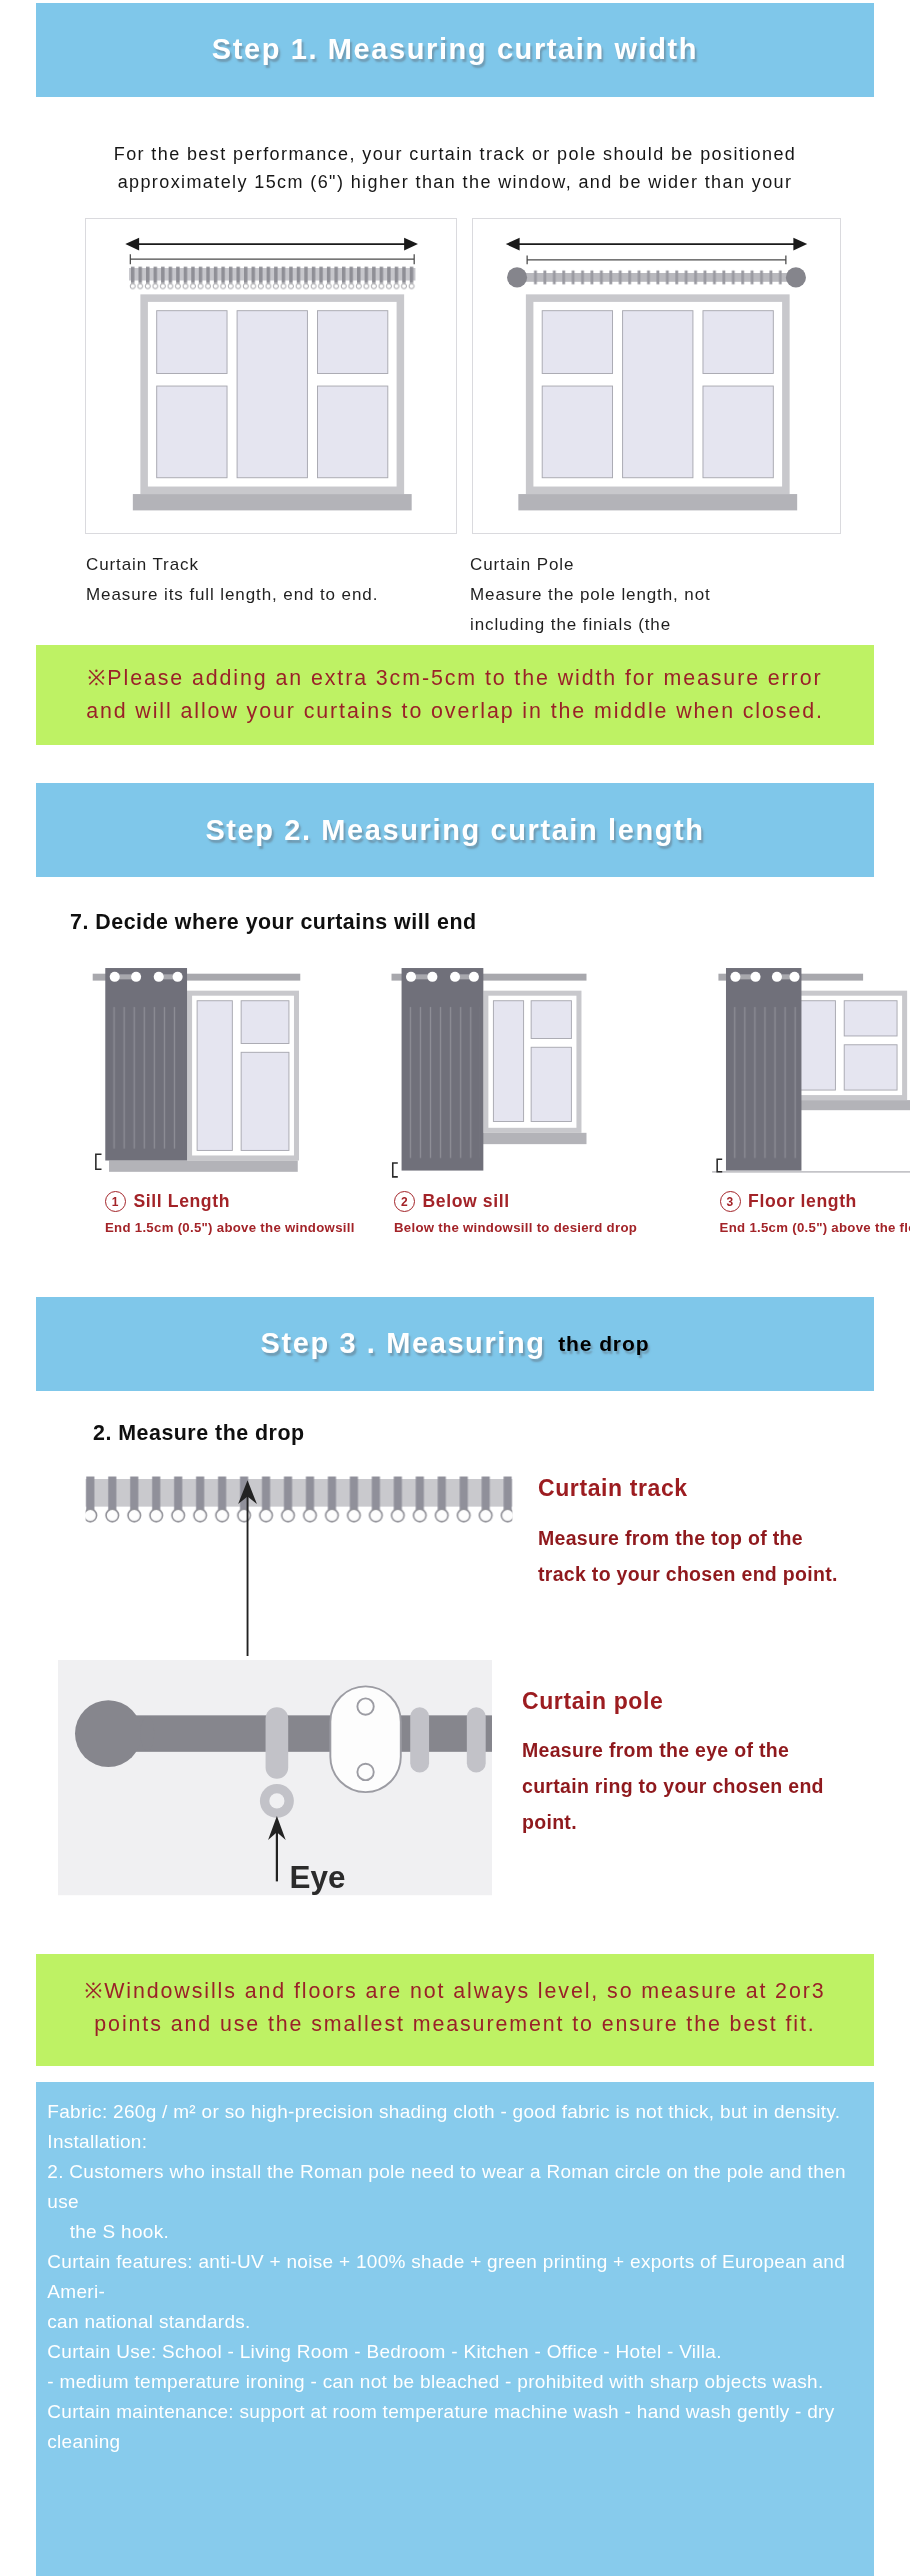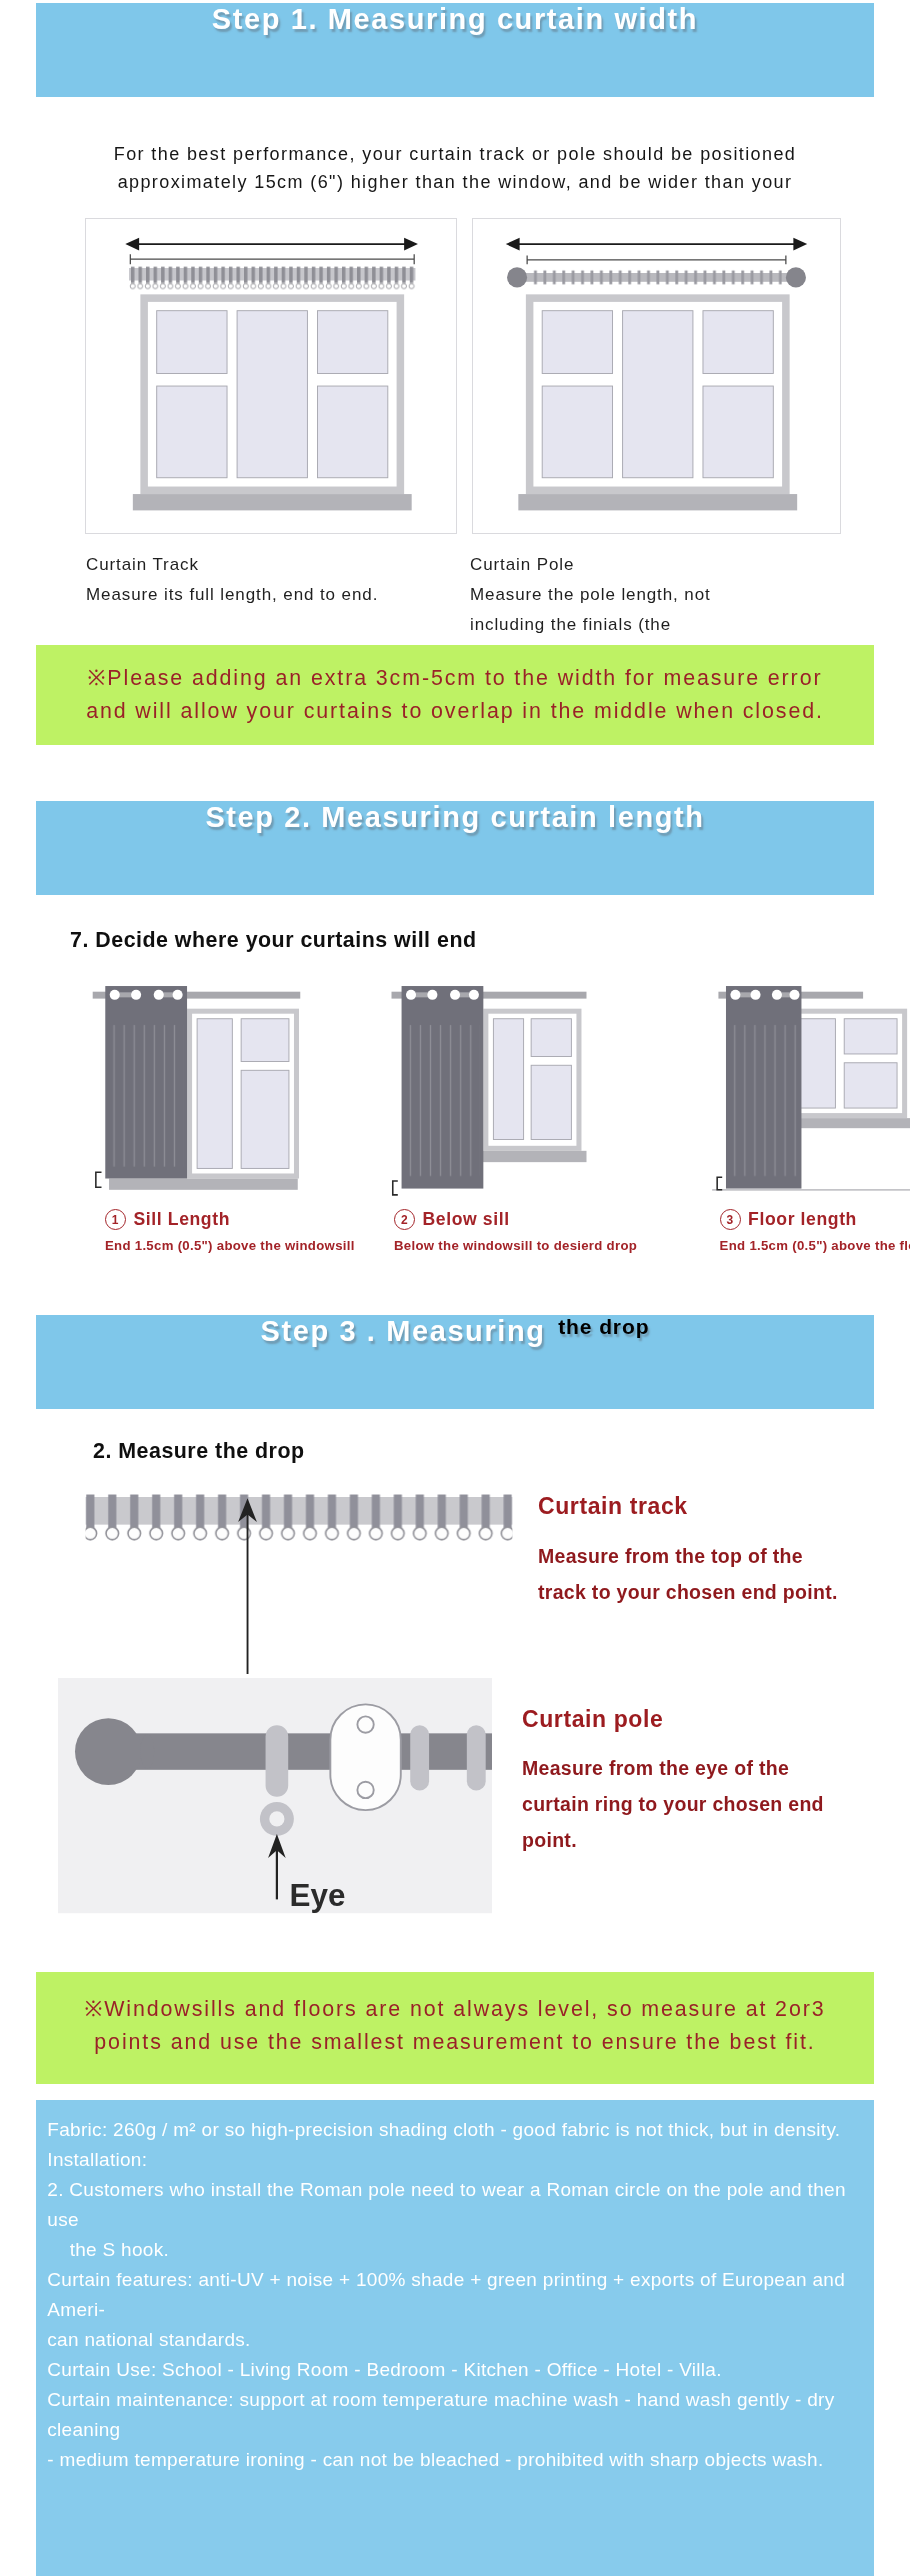--- a/index.html
+++ b/index.html
@@ -1,34 +1,34 @@
 <!DOCTYPE html>
 <html style="font-size:10px"><head>
 <meta charset="utf-8">
 <style>
   html,body{margin:0;padding:0;background:#fff;}
   .page{width:910px;margin:0 auto;background:#fff;font-family:"Liberation Sans",sans-serif;overflow:hidden;}
   
-  .banner{margin:2.5px 36px 0 36px;height:94px;background:#7fc7ea;display:flex;justify-content:center;}
+  .banner{margin:2.5px 36px 0 36px;height:94px;background:#7fc7ea;display:flex;align-items:center;justify-content:center;}
   .banner-title{color:#fff;font-weight:bold;font-size:29px;letter-spacing:1.6px;
     text-shadow:1.9px 2.5px 1.9px rgba(100,125,142,.6);white-space:nowrap;}
   .banner-title-small{color:#000000;font-weight:bold;font-size:21px;letter-spacing:0.9px;margin-left:12.6px;
     text-shadow:1.9px 2.5px 1.9px rgba(100,125,142,.6);}
   
   .intro{margin-top:43px;text-align:center;font-size:18px;letter-spacing:1.4px;line-height:28px;color:#161616;}
   .fig-row1{display:flex;margin:22.6px 0 0 85px;}
   .fig-box{border:1.3px solid #dadade;background:#fff;}
   .fig-box + .fig-box{margin-left:15px;}
   .cap-row1{display:flex;margin:16.4px 0 0 86px;font-size:17px;letter-spacing:0.9px;line-height:30px;color:#1f1f1f;}
   .cap-col1{width:384px;}
   .note{margin:5px 36px 0 36px;background:#bef264;text-align:center;color:#9a2128;
     font-size:21.4px;letter-spacing:1.9px;line-height:33px;padding:16.4px 0 17.6px 0;}
   .note2{margin-top:55px;padding:21.4px 0 25px 0;}
   
-  .banner-s2{margin-top:56px;}
+  .banner-s2{margin-top:38px;}
   .h-black{font-weight:bold;font-size:21.4px;color:#0f0f0f;letter-spacing:0.5px;margin:33px 0 0 70px;}
   .fig-row2{display:flex;margin:28px 0 0 70px;align-items:flex-start;}
   .f2col{flex:none;}
   .f2col-2{margin-left:30px;}
   .f2col-3{margin-left:75px;}
   .f2cap{margin-top:8.8px;}
   .f2cap-title{display:flex;align-items:center;color:#a32328;font-weight:bold;font-size:17.6px;letter-spacing:0.6px;}
   .circled-num{flex:none;width:19px;height:19px;border:1.3px solid #a32328;border-radius:50%;display:inline-flex;
     align-items:center;justify-content:center;font-size:12px;font-weight:bold;margin-right:7.5px;}
   .f2cap-sub{color:#a32328;font-weight:bold;font-size:13.2px;letter-spacing:0.3px;margin-top:7.5px;}
@@ -349,18 +349,18 @@
   </div>
 
   <div class="info">
     <div class="info-line">Fabric: 260g / m² or so high-precision shading cloth - good fabric is not thick, but in density.</div>
     <div class="info-line">Installation:</div>
     <div class="info-line">2. Customers who install the Roman pole need to wear a Roman circle on the pole and then use</div>
     <div class="info-line">    the S hook.</div>
     <div class="info-line">Curtain features: anti-UV + noise + 100% shade + green printing + exports of European and Ameri-</div>
     <div class="info-line">can national standards.</div>
     <div class="info-line">Curtain Use: School - Living Room - Bedroom - Kitchen - Office - Hotel - Villa.</div>
+    <div class="info-line">- medium temperature ironing - can not be bleached - prohibited with sharp objects wash.</div>
     <div class="info-line">Curtain maintenance: support at room temperature machine wash - hand wash gently - dry cleaning</div>
-    <div class="info-line">- medium temperature ironing - can not be bleached - prohibited with sharp objects wash.</div>
   </div>
 
 </div>
 
 
 </body></html>

